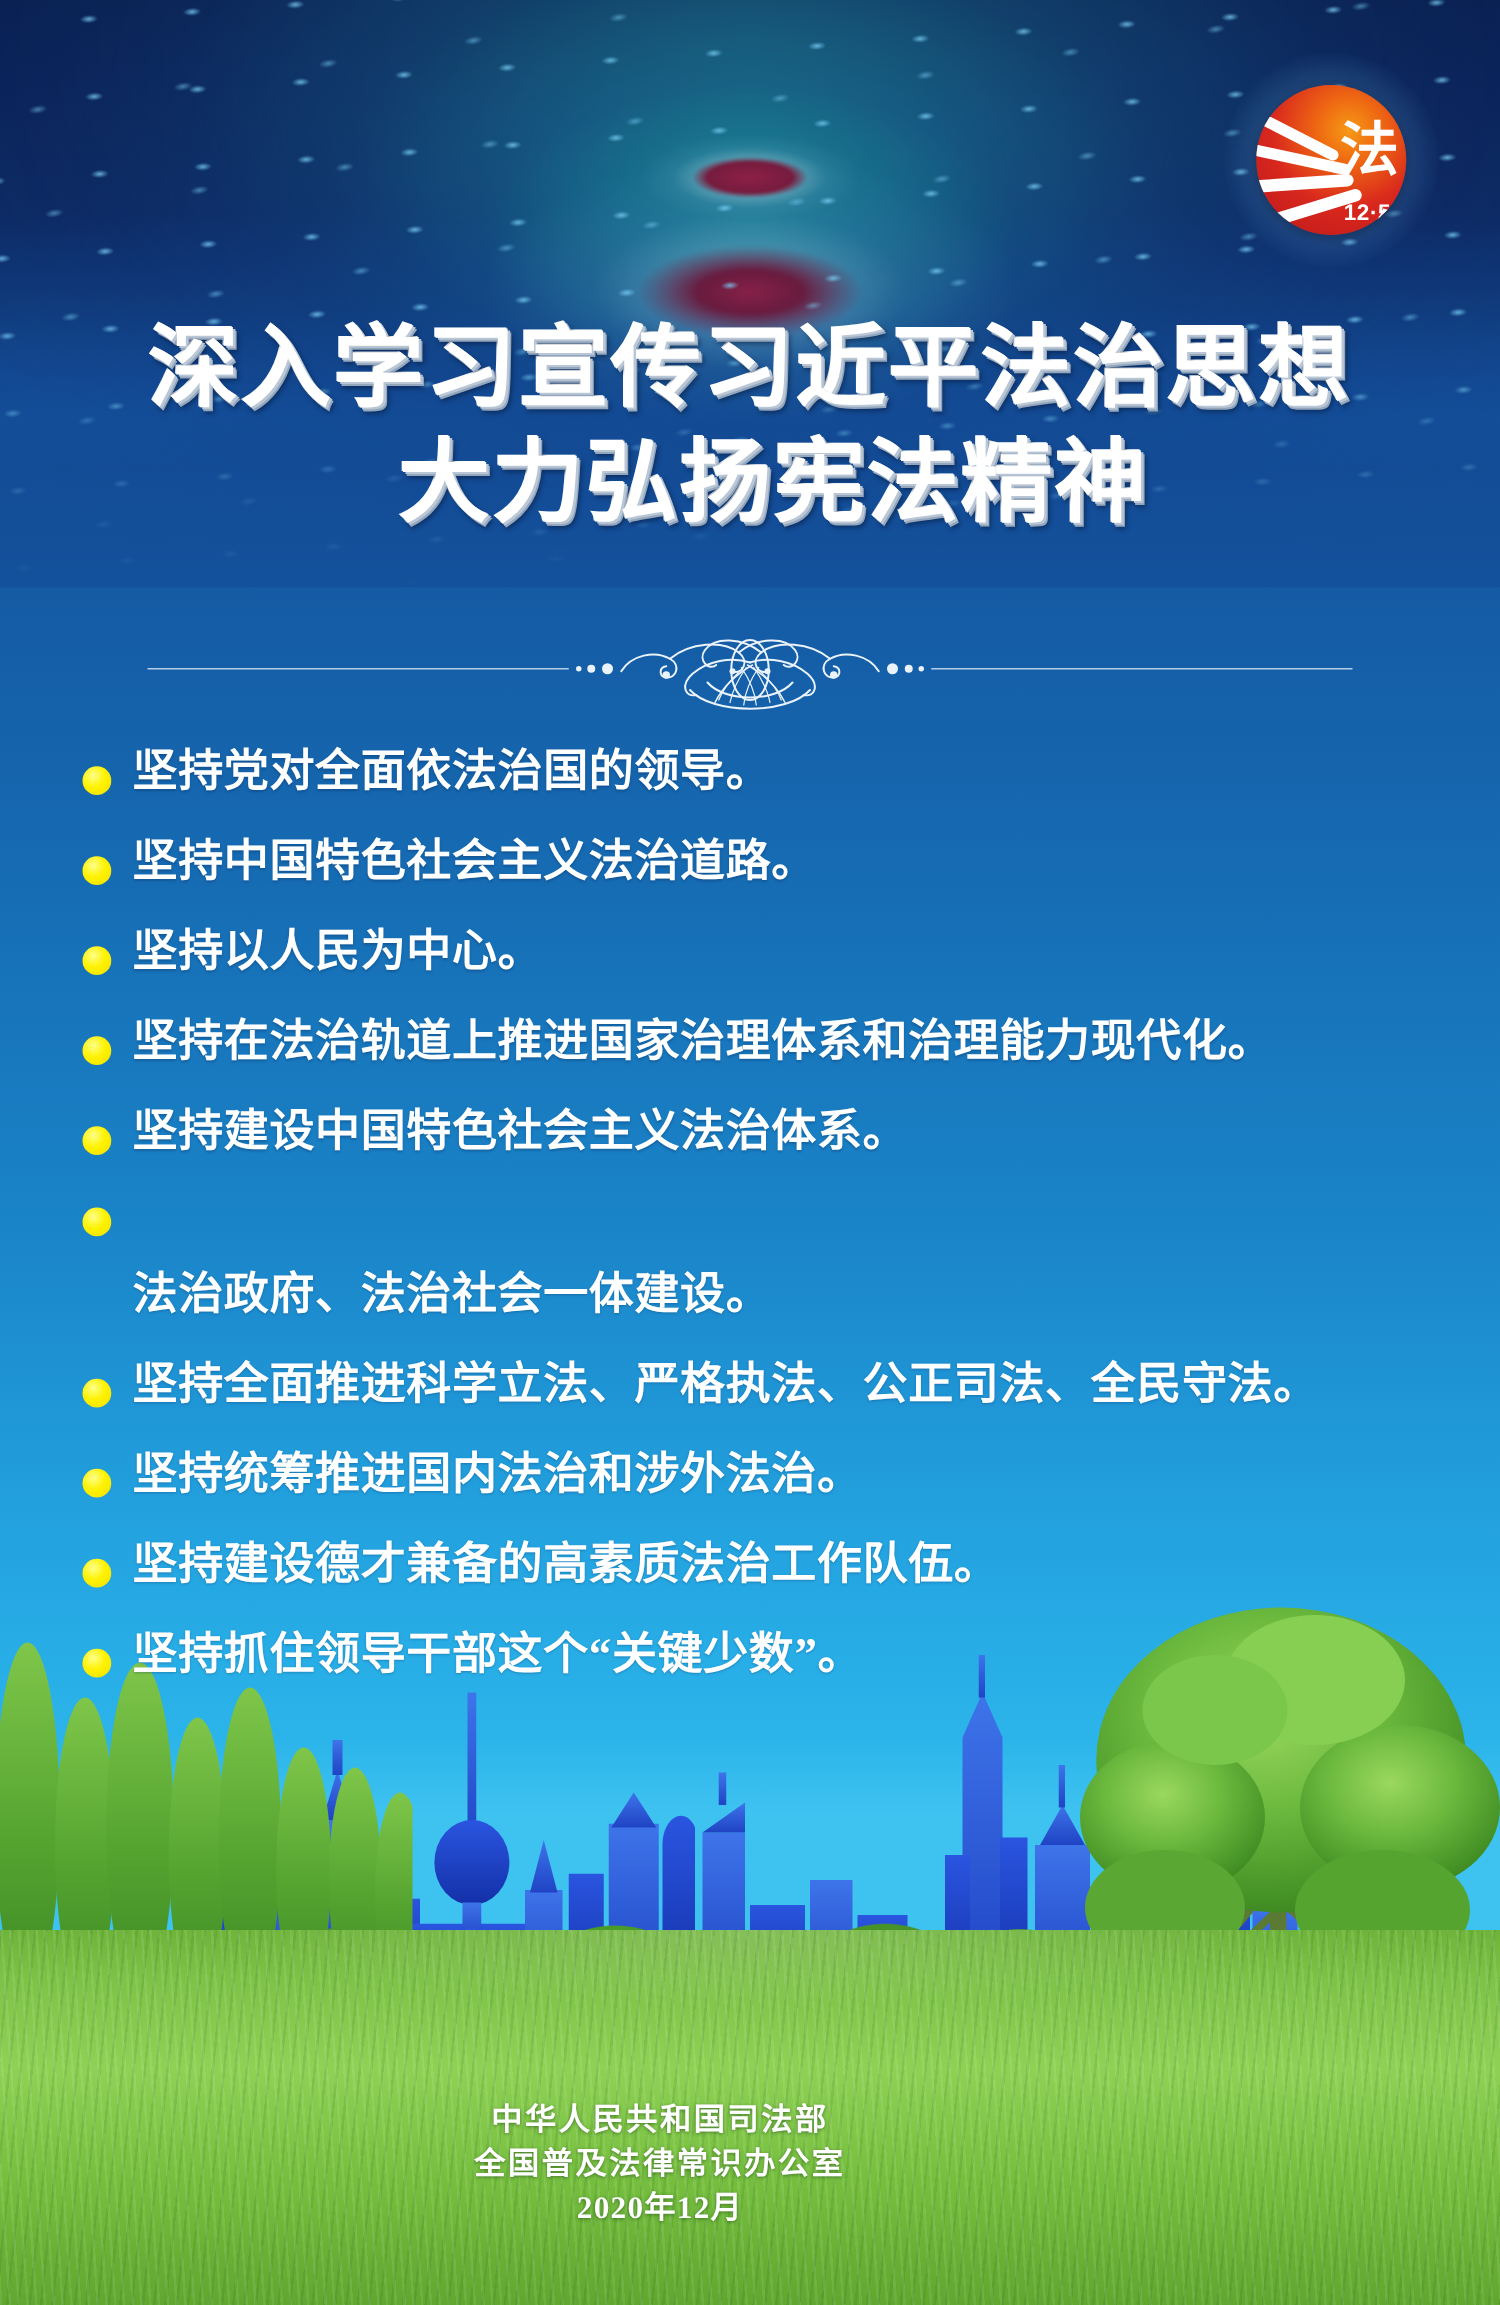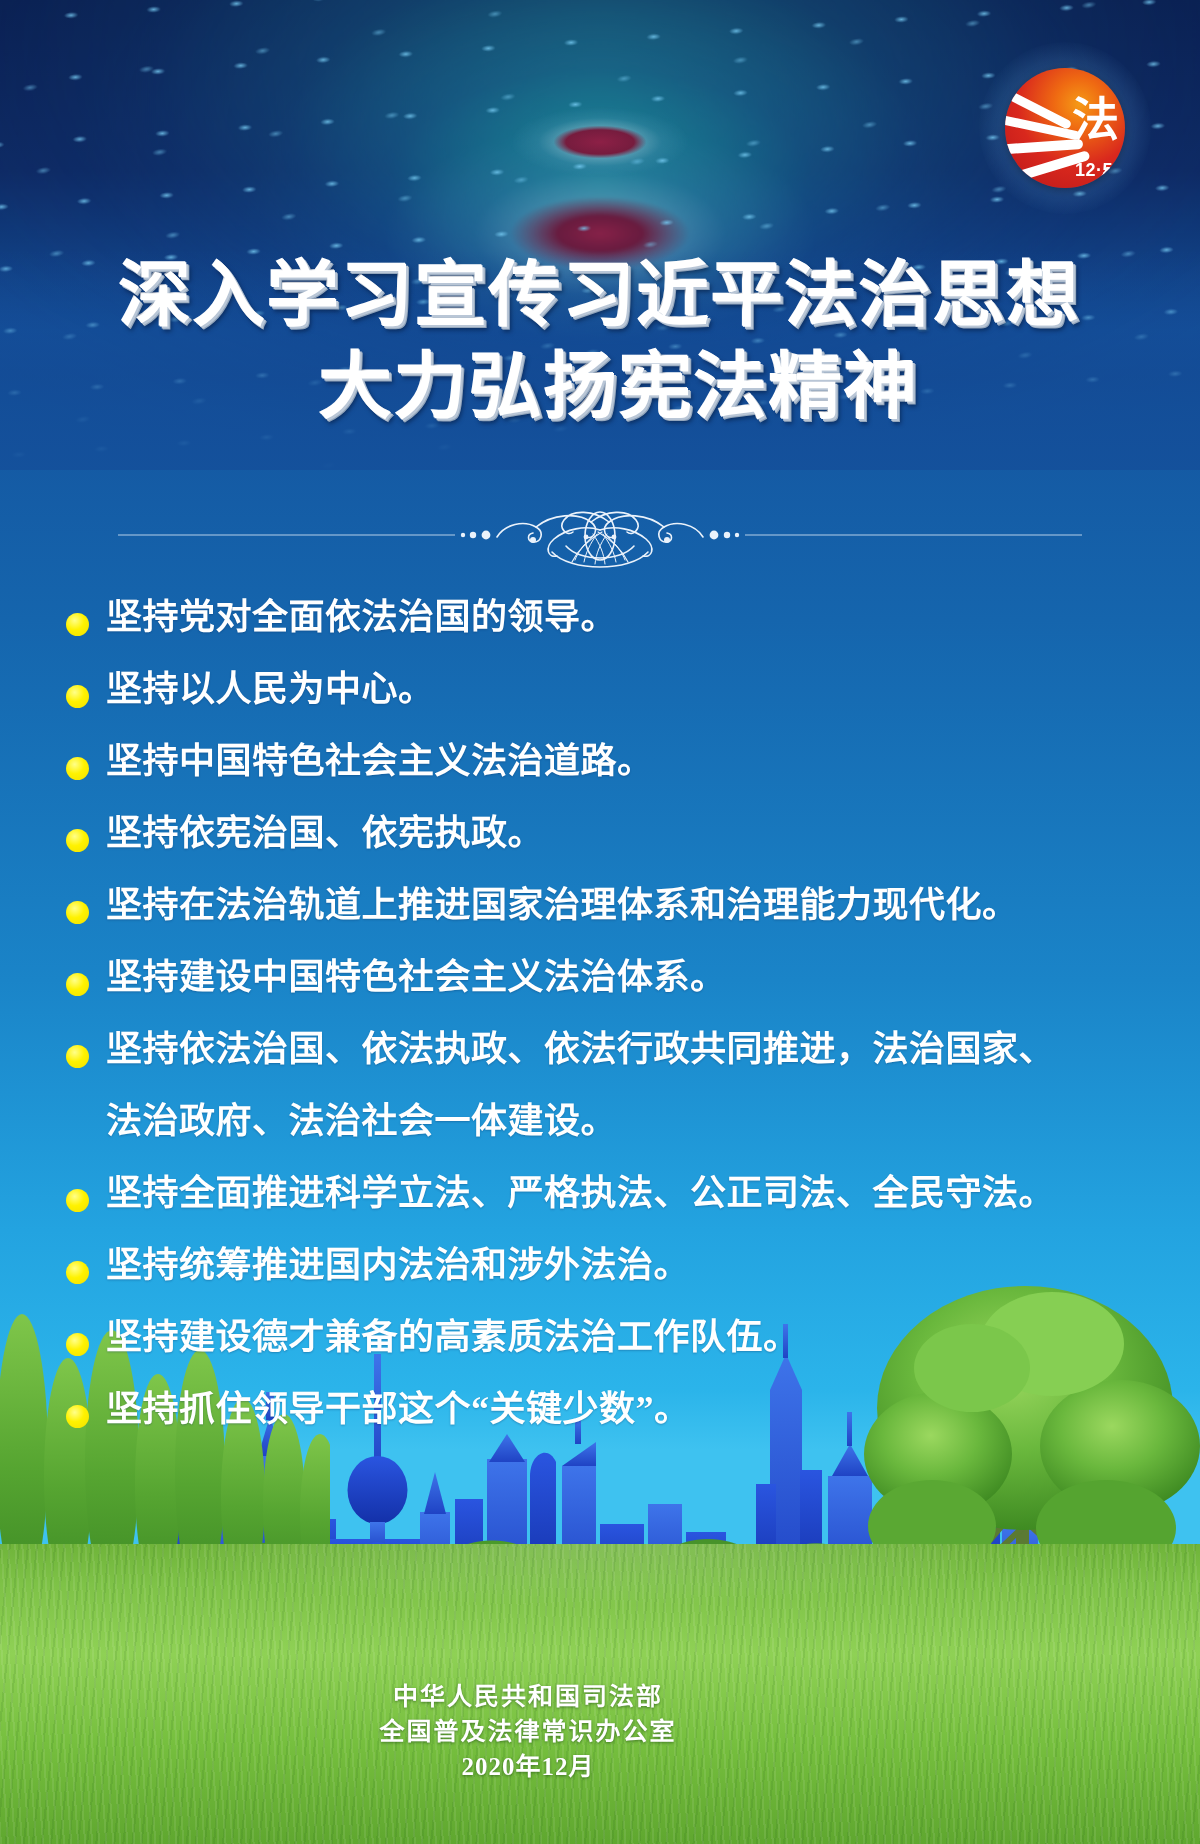--- a/index.html
+++ b/index.html
@@ -430,41 +430,36 @@
     <div class="grass"></div>
   </div>
 
   <div class="list">
     <div class="item">
       <span class="bullet"></span>
       <span class="item-text">坚持党对全面依法治国的领导。</span>
     </div>
     <div class="item">
       <span class="bullet"></span>
+      <span class="item-text">坚持中国特色社会主义法治道路。</span>
+    </div>
+    <div class="item">
+      <span class="bullet"></span>
       <span class="item-text">坚持以人民为中心。</span>
     </div>
     <div class="item">
       <span class="bullet"></span>
-      <span class="item-text">坚持中国特色社会主义法治道路。</span>
-    </div>
-    <div class="item">
-      <span class="bullet"></span>
-      <span class="item-text">坚持依宪治国、依宪执政。</span>
-    </div>
-    <div class="item">
-      <span class="bullet"></span>
       <span class="item-text">坚持在法治轨道上推进国家治理体系和治理能力现代化。</span>
     </div>
     <div class="item">
       <span class="bullet"></span>
       <span class="item-text">坚持建设中国特色社会主义法治体系。</span>
     </div>
     <div class="item">
       <span class="bullet"></span>
-      <span class="item-text">坚持依法治国、依法执政、依法行政共同推进，法治国家、</span>
     </div>
     <div class="item">
       <span class="bullet hidden"></span>
       <span class="item-text">法治政府、法治社会一体建设。</span>
     </div>
     <div class="item">
       <span class="bullet"></span>
       <span class="item-text">坚持全面推进科学立法、严格执法、公正司法、全民守法。</span>
     </div>
     <div class="item">

